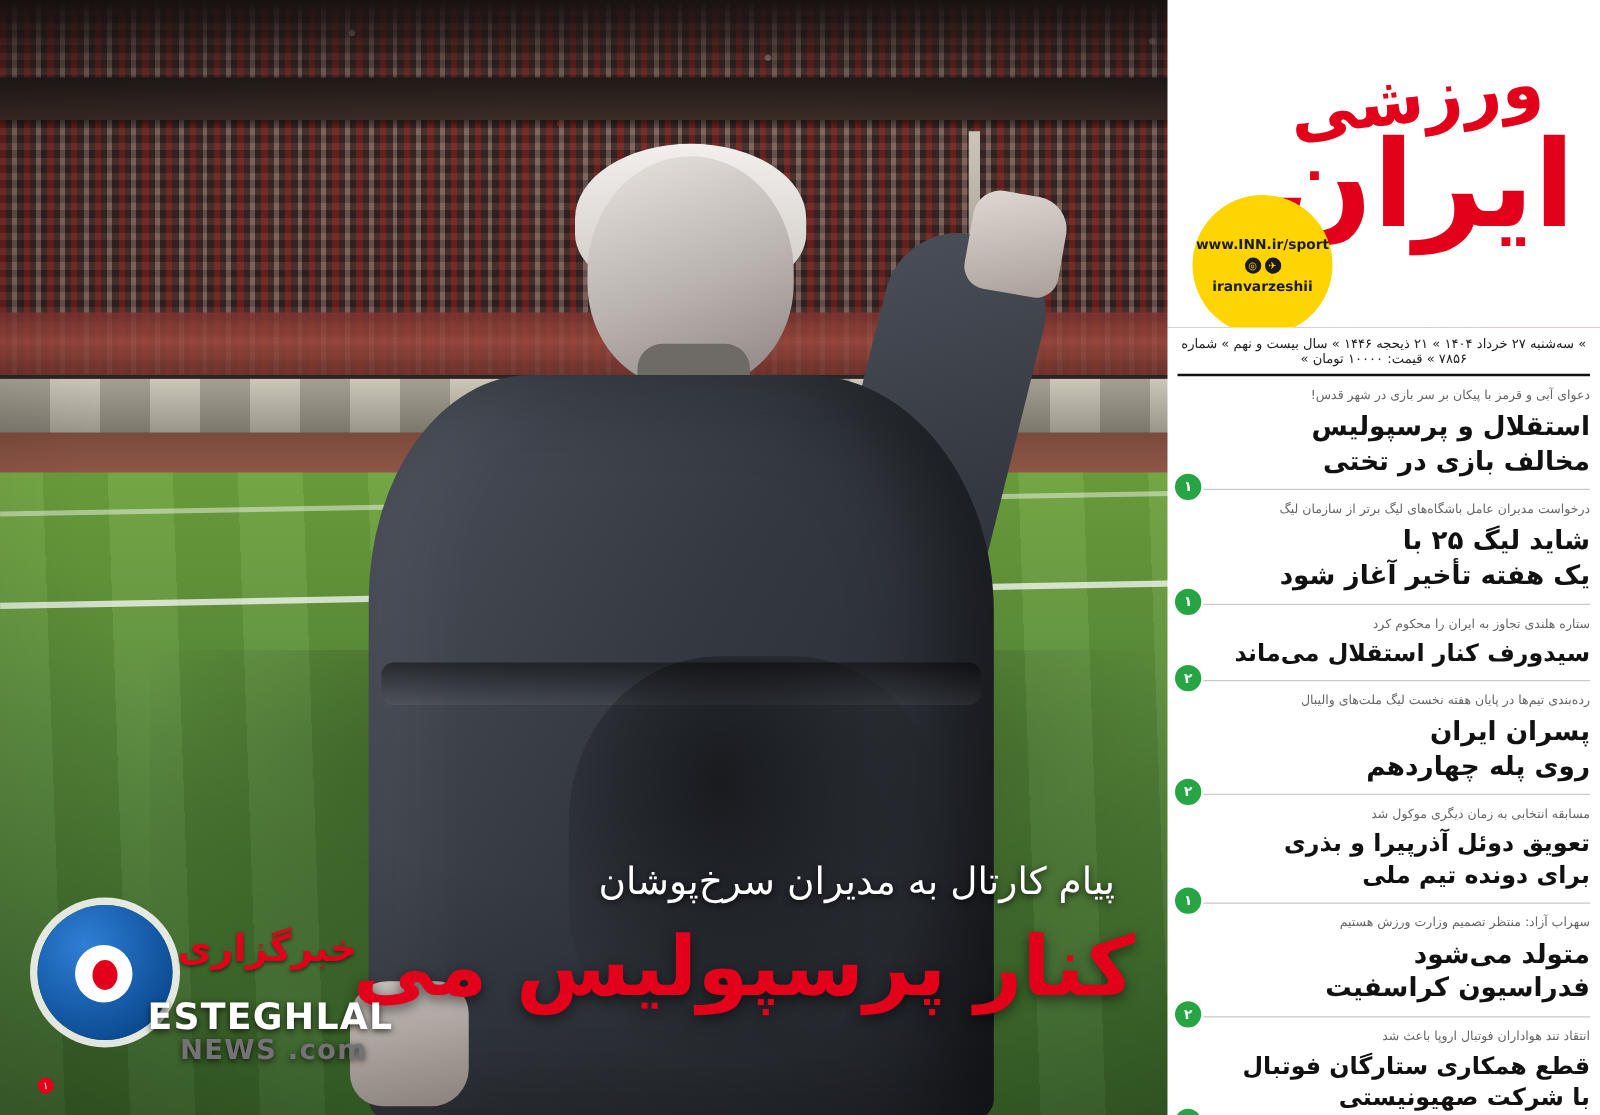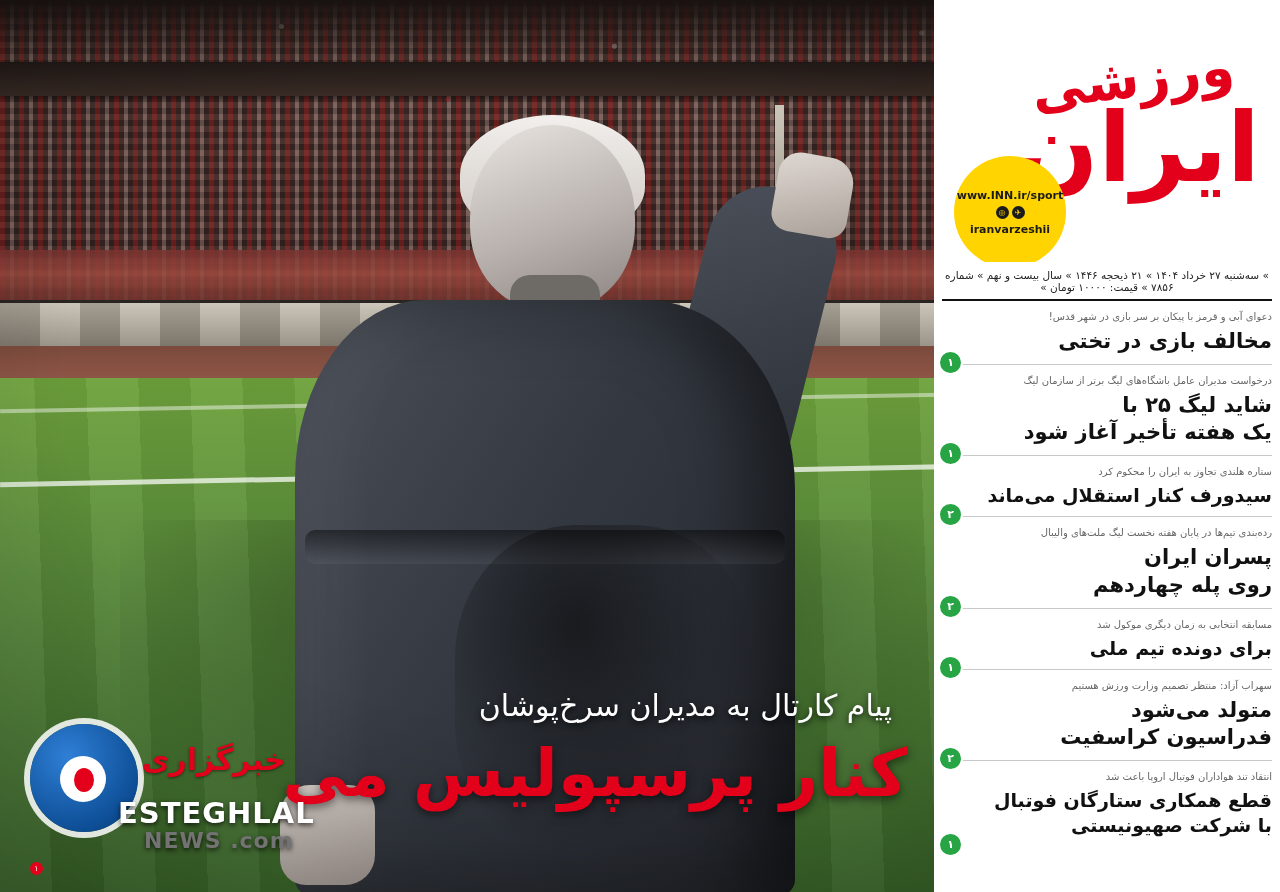--- a/index.html
+++ b/index.html
@@ -275,20 +275,21 @@
         <div class="handle">iranvarzeshii</div>
       </div>
     </div>
   </div>
 
   <div class="side-col">
     <div class="issue-line">» سه‌شنبه ۲۷ خرداد ۱۴۰۴ » ۲۱ ذیحجه ۱۴۴۶ » سال بیست و نهم » شماره ۷۸۵۶ » قیمت: ۱۰۰۰۰ تومان »</div>
 
     <div class="story">
       <div class="kicker">دعوای آبی و قرمز با پیکان بر سر بازی در شهر قدس!</div>
+      <div class="hl">استقلال و پرسپولیس</div>
       <div class="hl">مخالف بازی در تختی</div>
       <div class="badge">۱</div>
     </div>
 
     <div class="story">
       <div class="kicker">درخواست مدیران عامل باشگاه‌های لیگ برتر از سازمان لیگ</div>
       <div class="hl">شاید لیگ ۲۵ با</div>
       <div class="hl">یک هفته تأخیر آغاز شود</div>
       <div class="badge">۱</div>
     </div>
@@ -301,20 +302,21 @@
 
     <div class="story">
       <div class="kicker">رده‌بندی تیم‌ها در پایان هفته نخست لیگ ملت‌های والیبال</div>
       <div class="hl">پسران ایران</div>
       <div class="hl">روی پله چهاردهم</div>
       <div class="badge">۲</div>
     </div>
 
     <div class="story">
       <div class="kicker">مسابقه انتخابی به زمان دیگری موکول شد</div>
+      <div class="hl small">تعویق دوئل آذرپیرا و بذری</div>
       <div class="hl small">برای دونده تیم ملی</div>
       <div class="badge">۱</div>
     </div>
 
     <div class="story">
       <div class="kicker">سهراب آزاد: منتظر تصمیم وزارت ورزش هستیم</div>
       <div class="hl">متولد می‌شود</div>
       <div class="hl">فدراسیون کراسفیت</div>
       <div class="badge">۲</div>
     </div>

